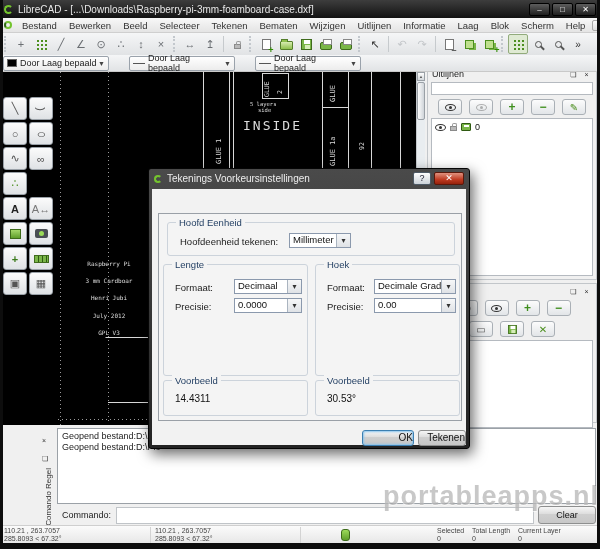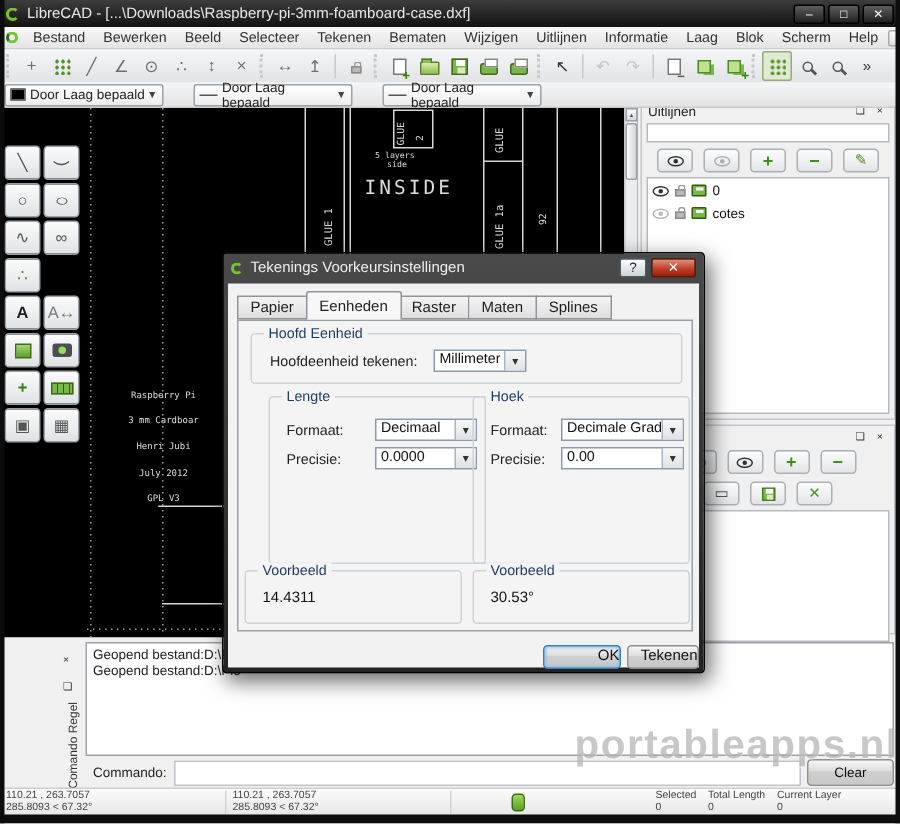--- a/index.html
+++ b/index.html
@@ -345,26 +345,20 @@
       </span>
     <span class="lp-btn" style="color:#4c8f1e">✎</span>
   </div>
   <div class="lp-list">
     <div class="lp-row">
       <span class="eye"></span>
       <span class="lockmini" style="margin-top:2px"></span>
       <span class="lprint"></span>
       <span>0</span>
     </div>
-    <div class="lp-row">
-      <span class="eye off"></span>
-      <span class="lockmini" style="margin-top:2px"></span>
-      <span class="lprint"></span>
-      <span>cotes</span>
-    </div>
   </div>
 </div>
 
 <div class="panel" id="blockpanel">
   <div class="panel-title">
     <span class="pt-btns">
       <span class="pt-btn">❏</span>
       <span class="pt-btn">×</span>
     </span>
   </div>
@@ -436,36 +430,29 @@
 </div>
 
 <div class="abs" id="dialog">
   <div class="dlg-title">
     <span class="logo-ring" style="width:8px;height:8px;border-width:2px"></span>
     <span>Tekenings Voorkeursinstellingen</span>
     <span class="dlg-help">?</span>
     <span class="dlg-close">✕</span>
   </div>
   <div class="dlg-body">
-    <div class="tabs">
-      <span class="tab">Papier</span>
-      <span class="tab active">Eenheden</span>
-      <span class="tab">Raster</span>
-      <span class="tab">Maten</span>
-      <span class="tab">Splines</span>
-    </div>
     <div class="tabpage">
       <div class="grp" style="left:8px;top:8px;width:288px;height:34px">
         <span class="grp-label">Hoofd Eenheid</span>
         <span class="fld-label" style="left:12px;top:13px">Hoofdeenheid tekenen:</span>
         <span class="combo" style="left:121px;top:10px;width:62px">
             <span>Millimeter</span>
           </span>
       </div>
-      <div class="grp" style="left:20px;top:50px;width:145px;height:112px">
+      <div class="grp" style="left:4px;top:50px;width:145px;height:112px">
         <span class="grp-label">Lengte</span>
         <span class="fld-label" style="left:11px;top:17px">Formaat:</span>
         <span class="combo" style="left:70px;top:14px;width:68px">
             <span>Decimaal</span>
           </span>
         <span class="fld-label" style="left:11px;top:36px">Precisie:</span>
         <span class="combo" style="left:70px;top:33px;width:68px">
             <span>0.0000</span>
           </span>
       </div>

